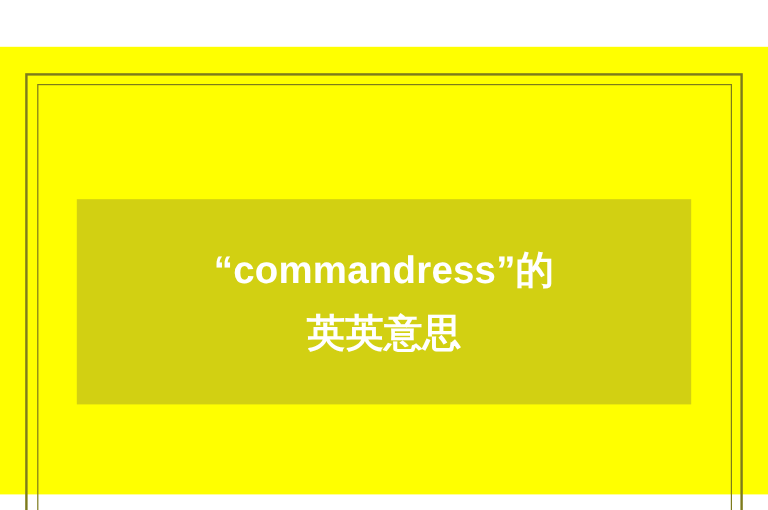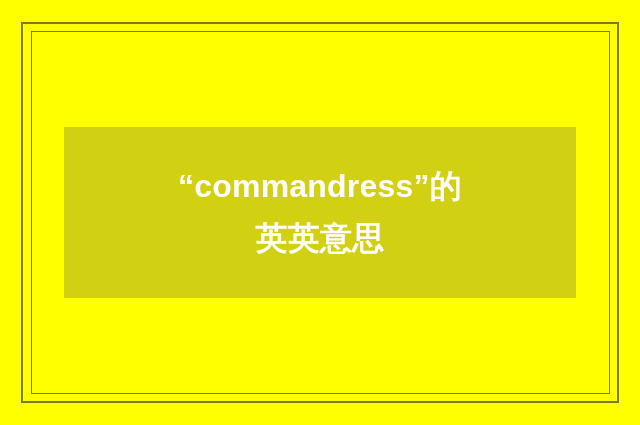--- a/index.html
+++ b/index.html
@@ -11,23 +11,24 @@
     width: 640px;
     height: 425px;
     overflow: hidden;
     font-family: "Liberation Sans", sans-serif;
   }
 
   
   #card {
     position: relative;
     width: 640px;
-    height: 425px;
+    height: 373px;
     background: #ffff00;
     box-sizing: border-box;
+    margin-top: 39px;
   }
 
   
   .frame {
     position: absolute;
     box-sizing: border-box;
     border-style: solid;
     background: transparent;
     pointer-events: none;
   }

